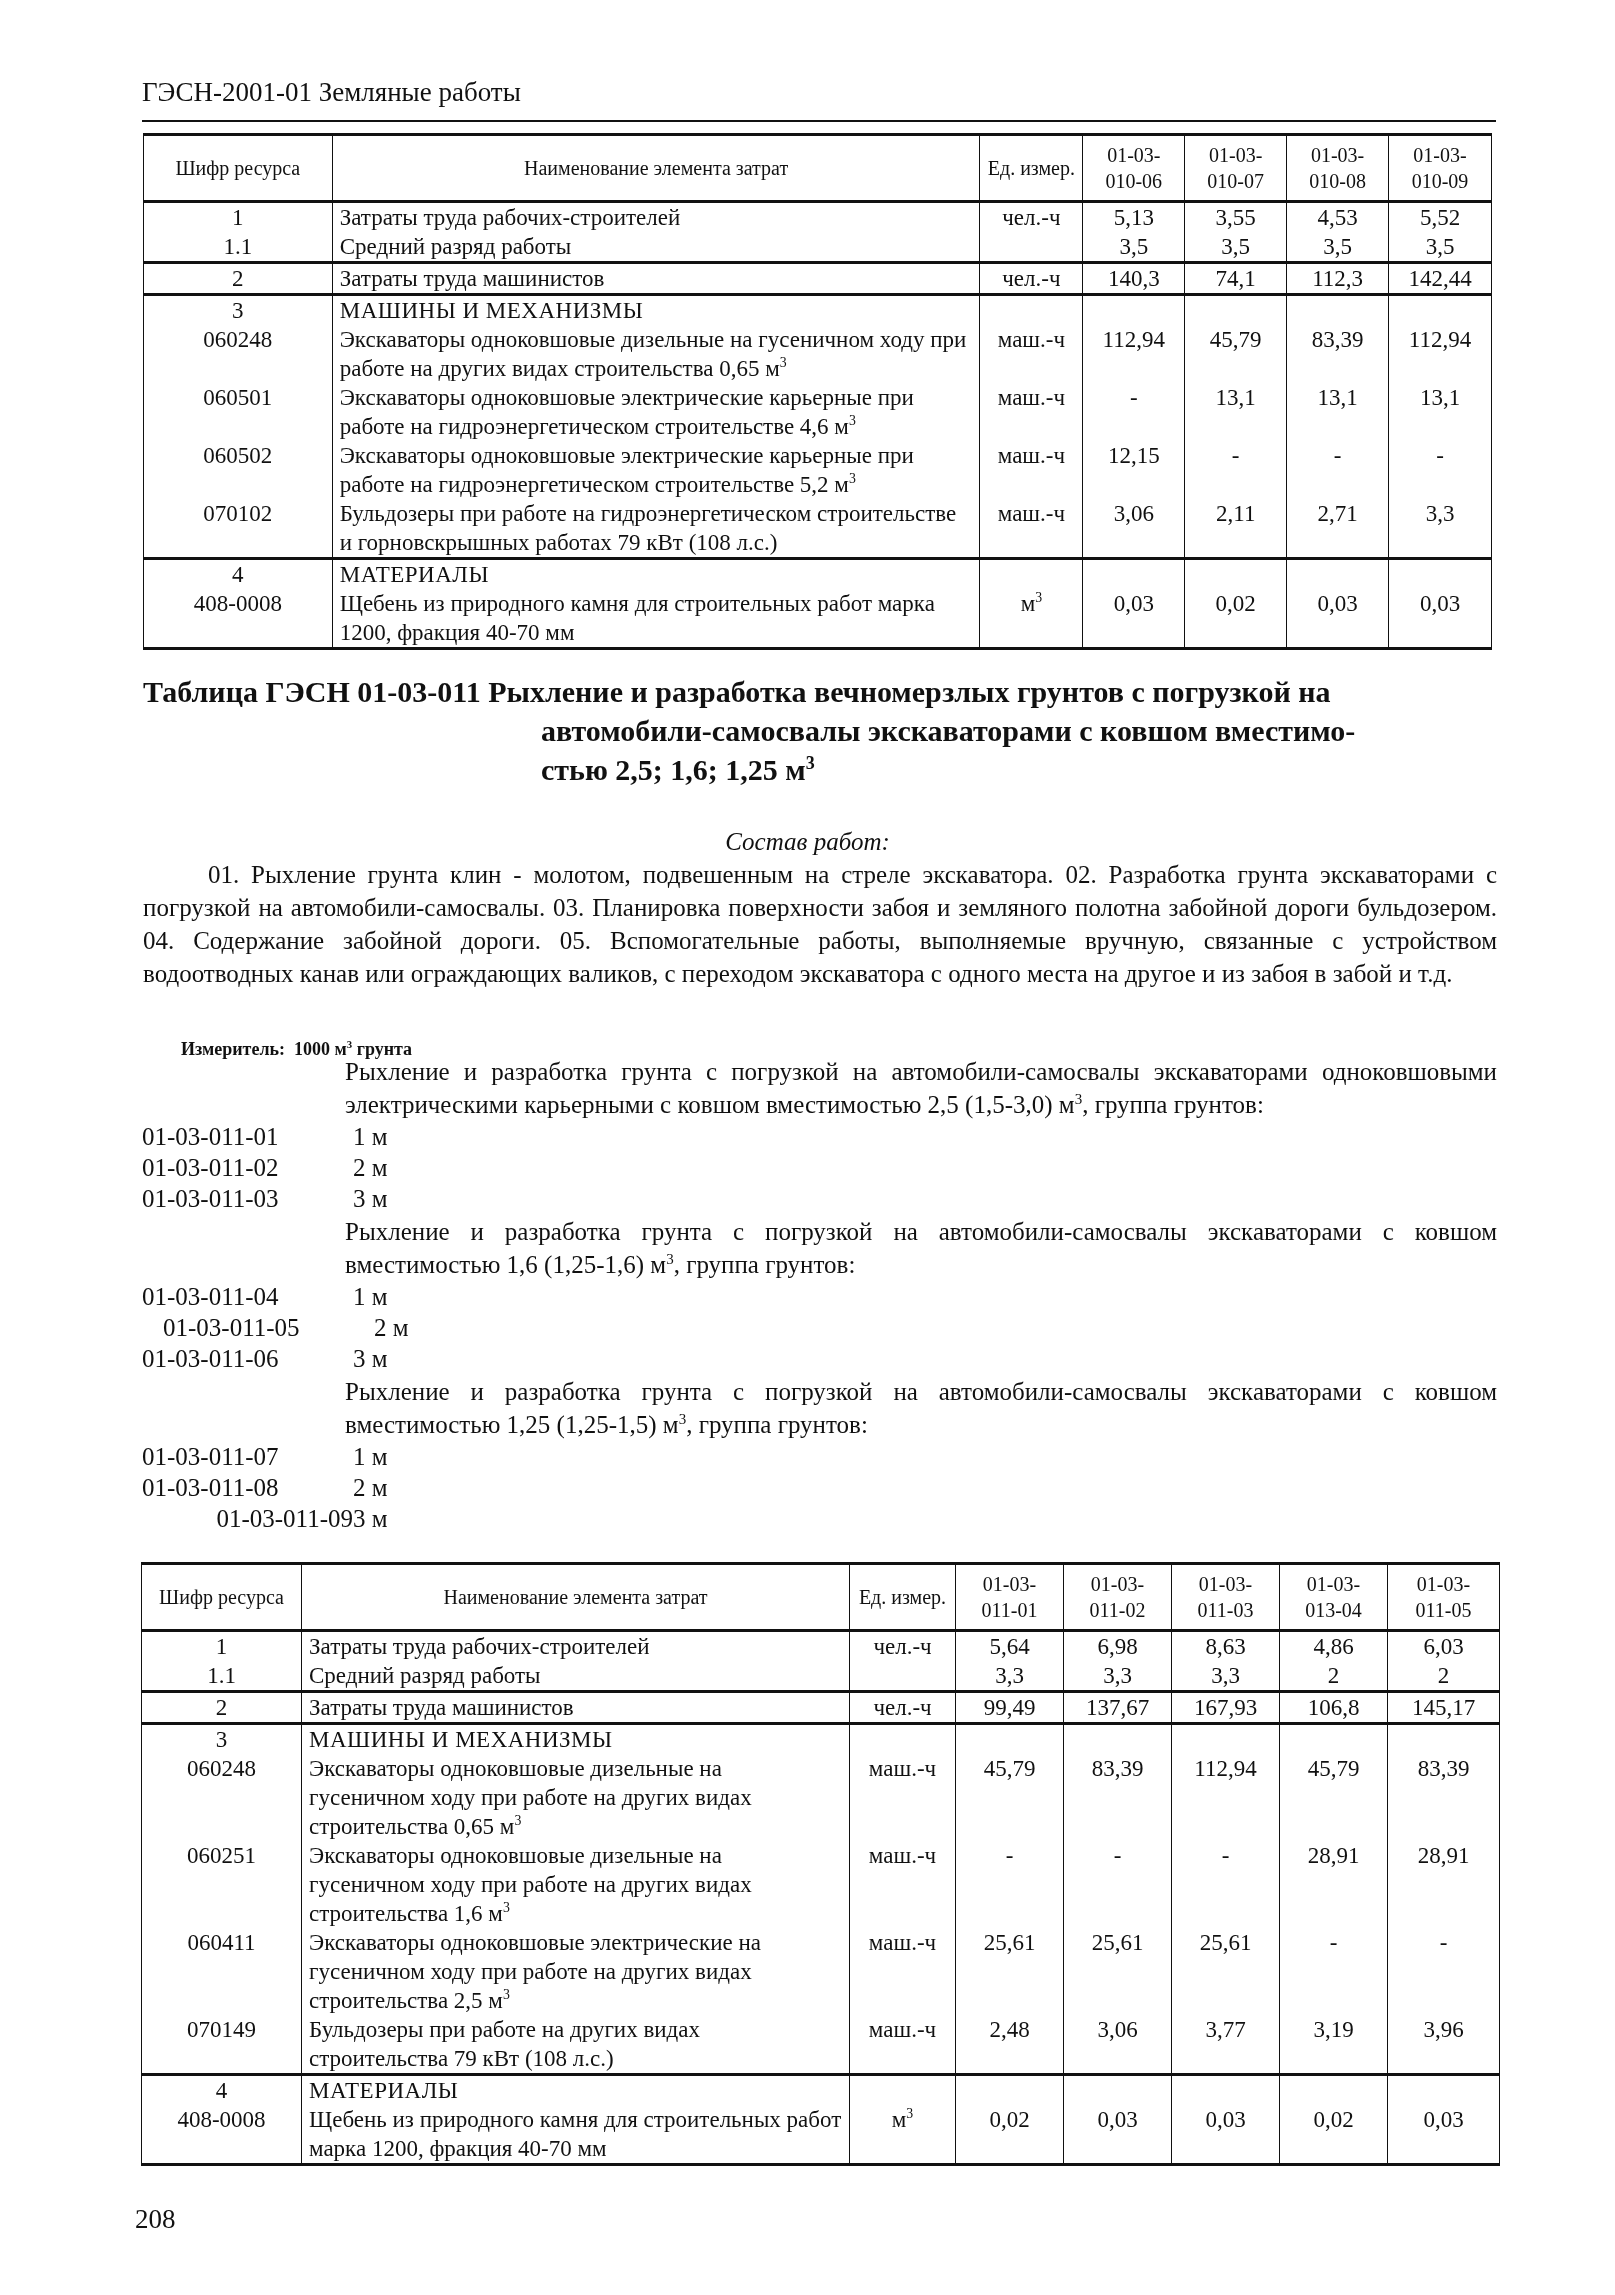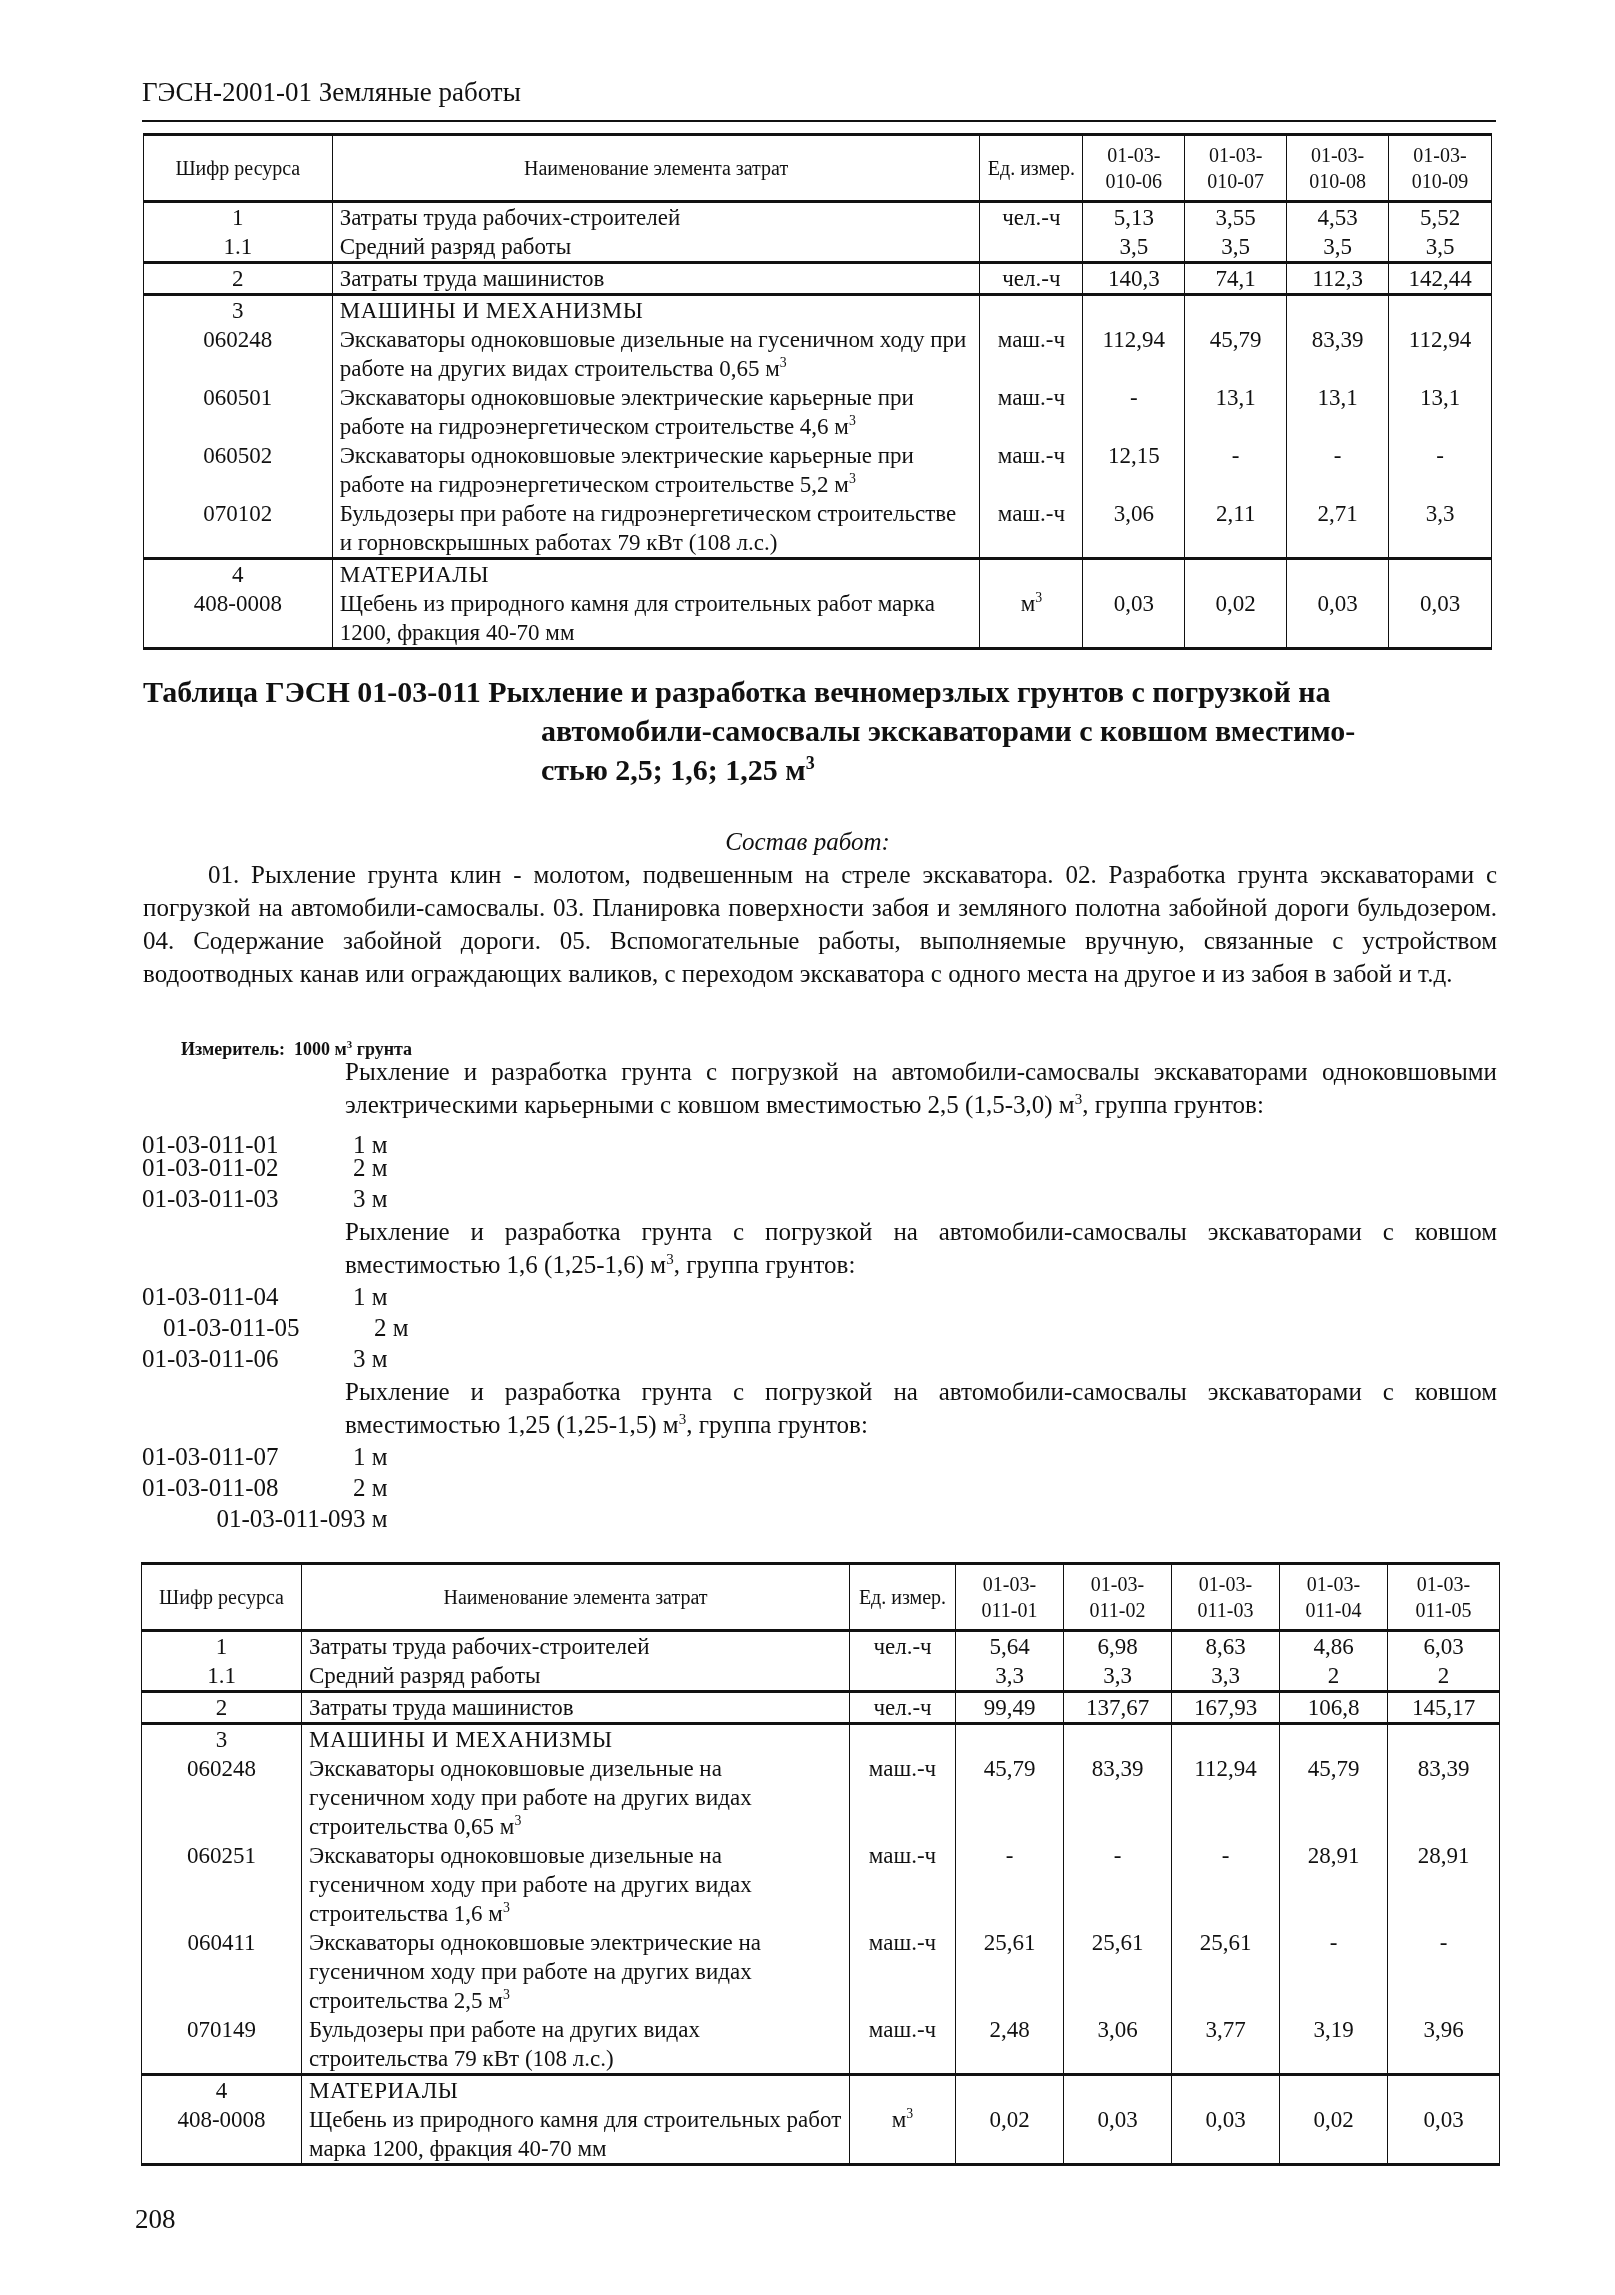--- a/index.html
+++ b/index.html
@@ -164,21 +164,21 @@
 
 <div class="composition-head">Состав работ:</div>
 <div class="composition-body">01. Рыхление грунта клин - молотом, подвешенным на стреле экскаватора. 02. Разработка грунта экскаваторами с погрузкой на автомобили-самосвалы. 03. Планировка поверхности забоя и земляного полотна забойной дороги бульдозером. 04. Содержание забойной дороги. 05. Вспомогательные работы, выполняемые вручную, связанные с устройством водоотводных канав или ограждающих валиков, с переходом экскаватора с одного места на другое и из забоя в забой и т.д.</div>
 
 <div class="meter">
   <span>Измеритель:</span>&nbsp;&nbsp;<span>1000 м</span><sup>3</sup><span> грунта</span>
 </div>
 
 <div id="groups">
     <div class="group-desc" style="top: 1055px;">Рыхление и разработка грунта с погрузкой на автомобили-самосвалы экскаваторами одноковшовыми электрическими карьерными с ковшом вместимостью 2,5 (1,5-3,0) м<sup>3</sup>, группа грунтов:</div>
-    <div class="code-row" style="top: 1121px; margin-top: 8px;"><span class="c">01-03-011-01</span><span>1 м</span></div>
+    <div class="code-row" style="top: 1121px;"><span class="c">01-03-011-01</span><span>1 м</span></div>
     <div class="code-row" style="top: 1152px;"><span class="c">01-03-011-02</span><span>2 м</span></div>
     <div class="code-row" style="top: 1183px;"><span class="c">01-03-011-03</span><span>3 м</span></div>
     <div class="group-desc" style="top: 1215px;">Рыхление и разработка грунта с погрузкой на автомобили-самосвалы экскаваторами с ковшом вместимостью 1,6 (1,25-1,6) м<sup>3</sup>, группа грунтов:</div>
     <div class="code-row" style="top: 1281px;"><span class="c">01-03-011-04</span><span>1 м</span></div>
     <div class="code-row" style="top: 1312px; margin-left: 21px;"><span class="c">01-03-011-05</span><span>2 м</span></div>
     <div class="code-row" style="top: 1343px;"><span class="c">01-03-011-06</span><span>3 м</span></div>
     <div class="group-desc" style="top: 1375px;">Рыхление и разработка грунта с погрузкой на автомобили-самосвалы экскаваторами с ковшом вместимостью 1,25 (1,25-1,5) м<sup>3</sup>, группа грунтов:</div>
     <div class="code-row" style="top: 1441px;"><span class="c">01-03-011-07</span><span>1 м</span></div>
     <div class="code-row" style="top: 1472px;"><span class="c">01-03-011-08</span><span>2 м</span></div>
     <div class="code-row" style="top: 1503px; text-align: right;"><span class="c">01-03-011-09</span><span>3 м</span></div>
@@ -196,21 +196,21 @@
       <col style="width:112px">
   </colgroup>
   <thead>
       <tr>
         <th>Шифр ресурса</th>
         <th>Наименование элемента затрат</th>
         <th>Ед. измер.</th>
         <th><span>01-03-</span><br><span>011-01</span></th>
         <th><span>01-03-</span><br><span>011-02</span></th>
         <th><span>01-03-</span><br><span>011-03</span></th>
-        <th><span>01-03-</span><br><span>011-04</span></th>
+        <th><span>01-03-</span><br><span>013-04</span></th>
         <th><span>01-03-</span><br><span>011-05</span></th>
       </tr>
     </thead>
   <tbody>
       <tr class="group-start">
         <td class="code">1</td>
         <td class="name">Затраты труда рабочих-строителей</td>
         <td class="unit">чел.-ч</td>
         <td class="val">5,64</td>
         <td class="val">6,98</td>

